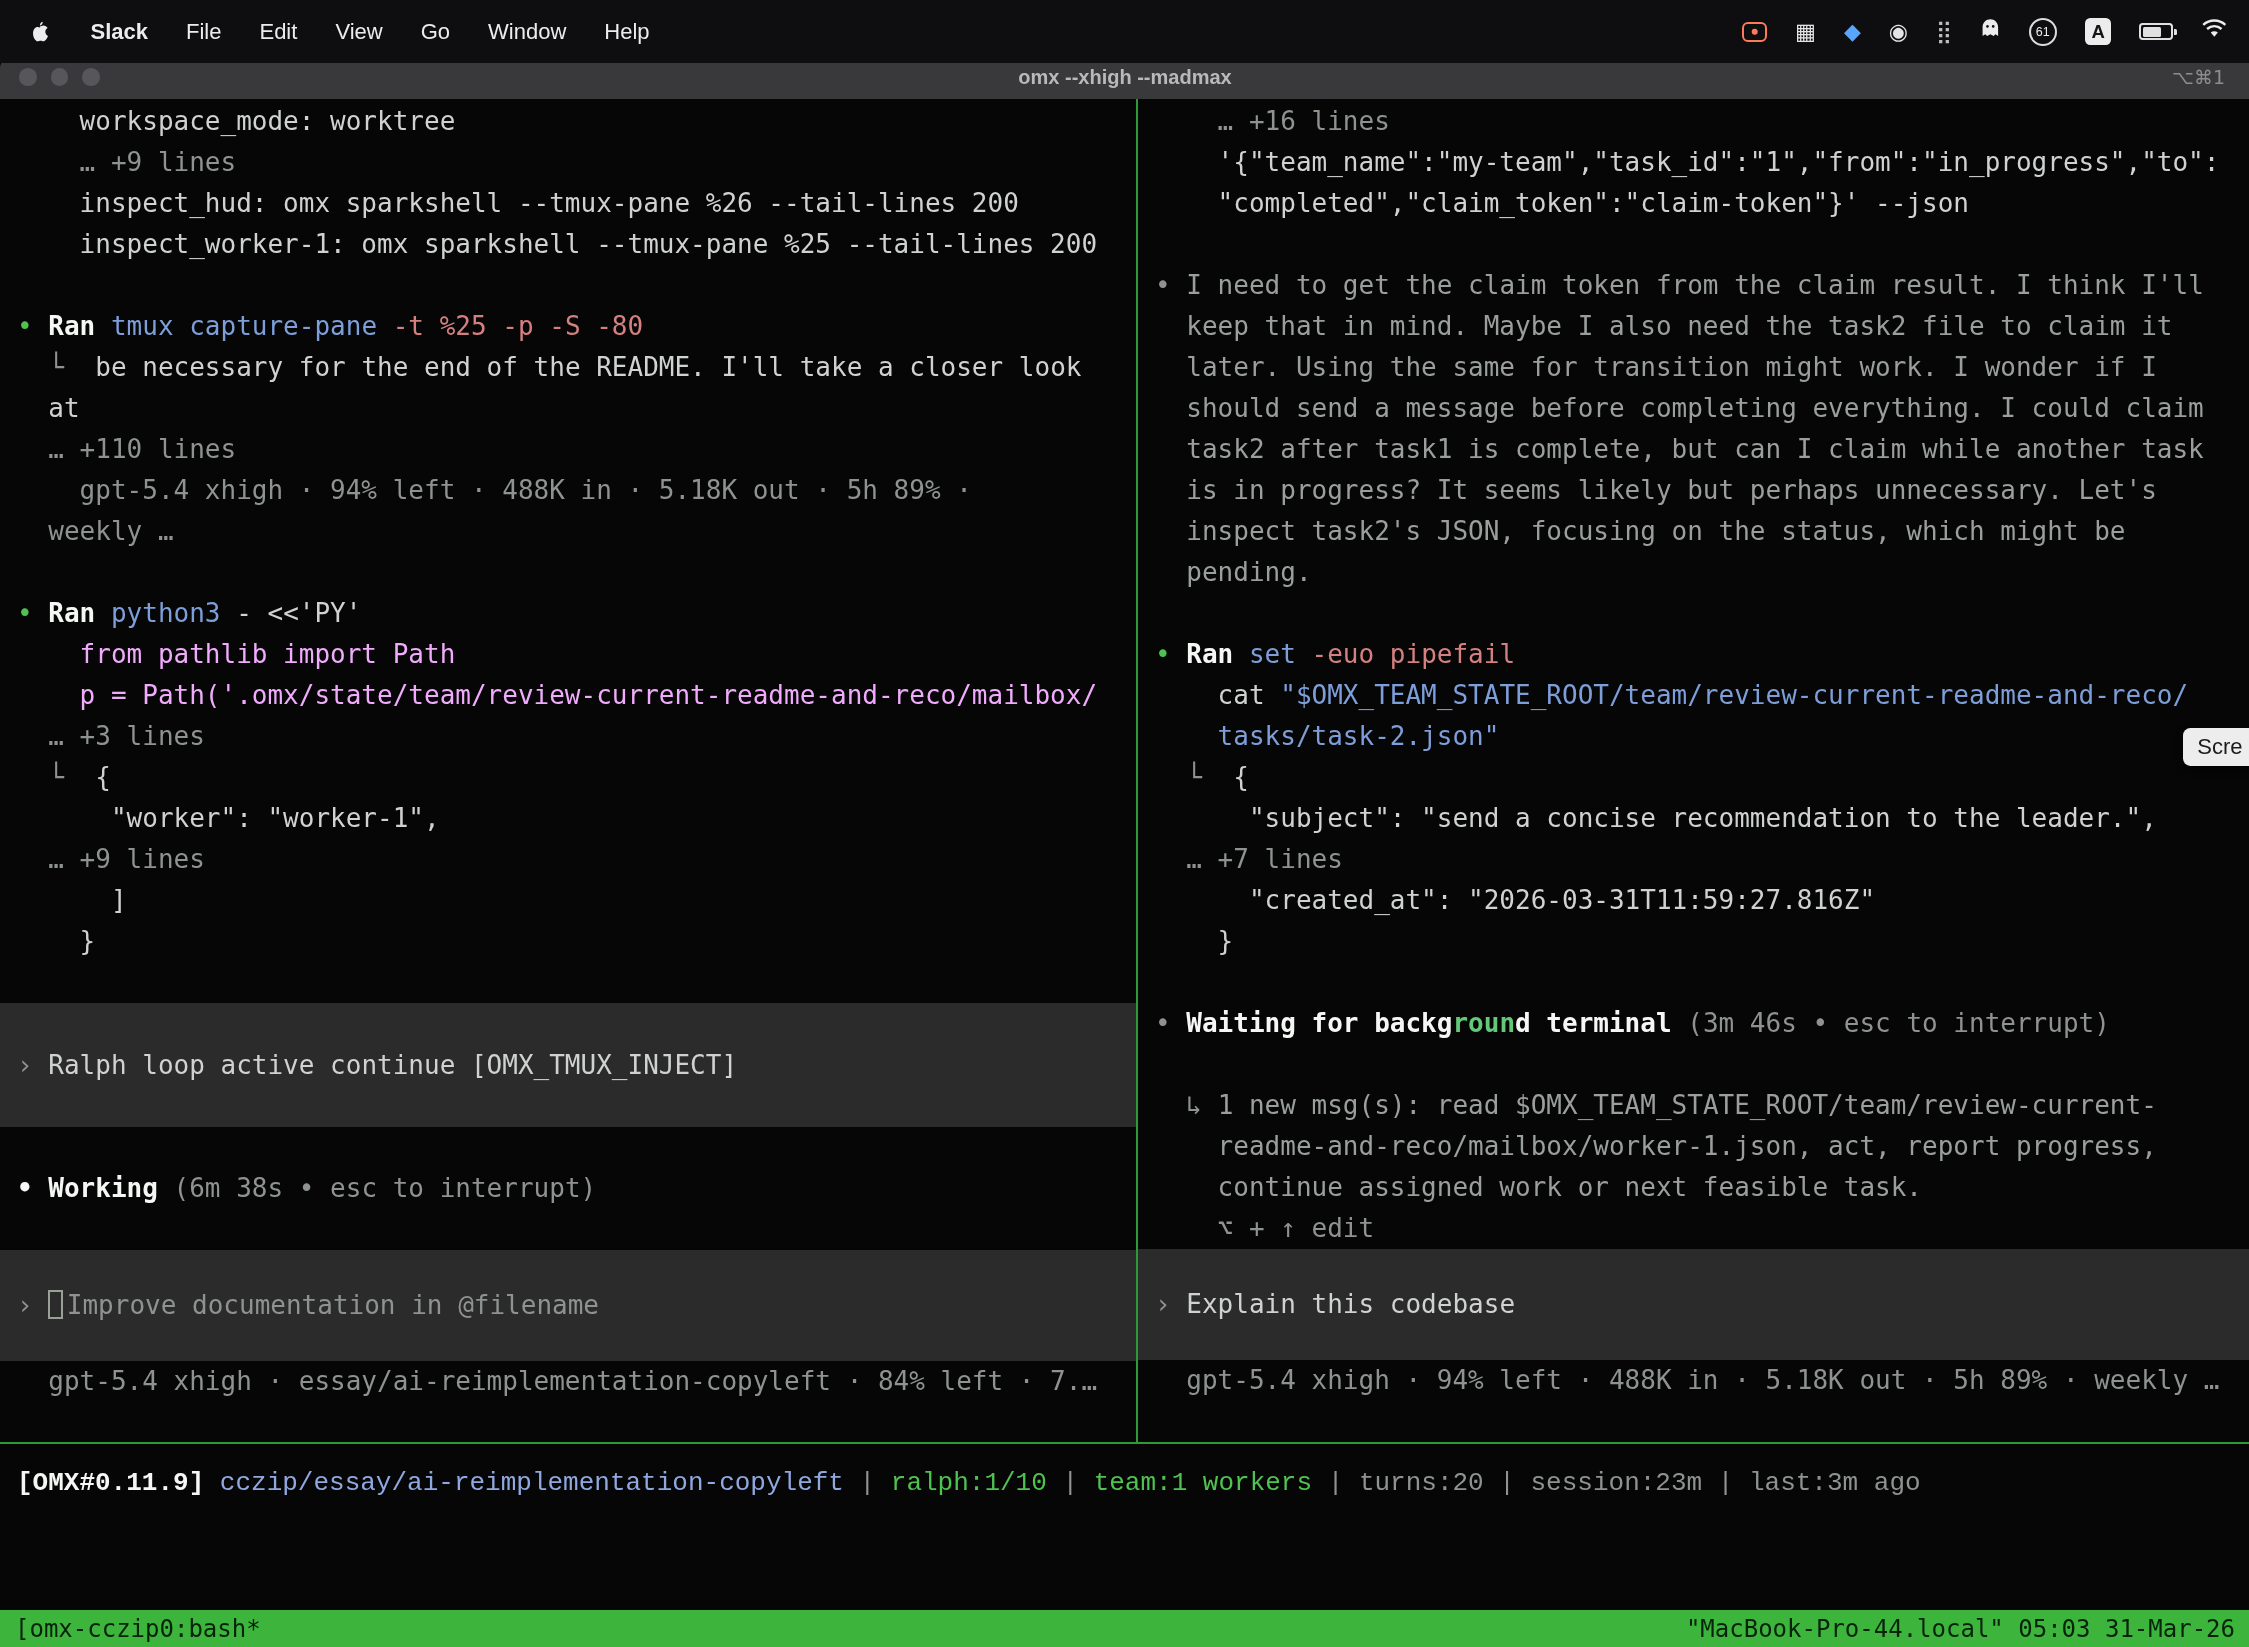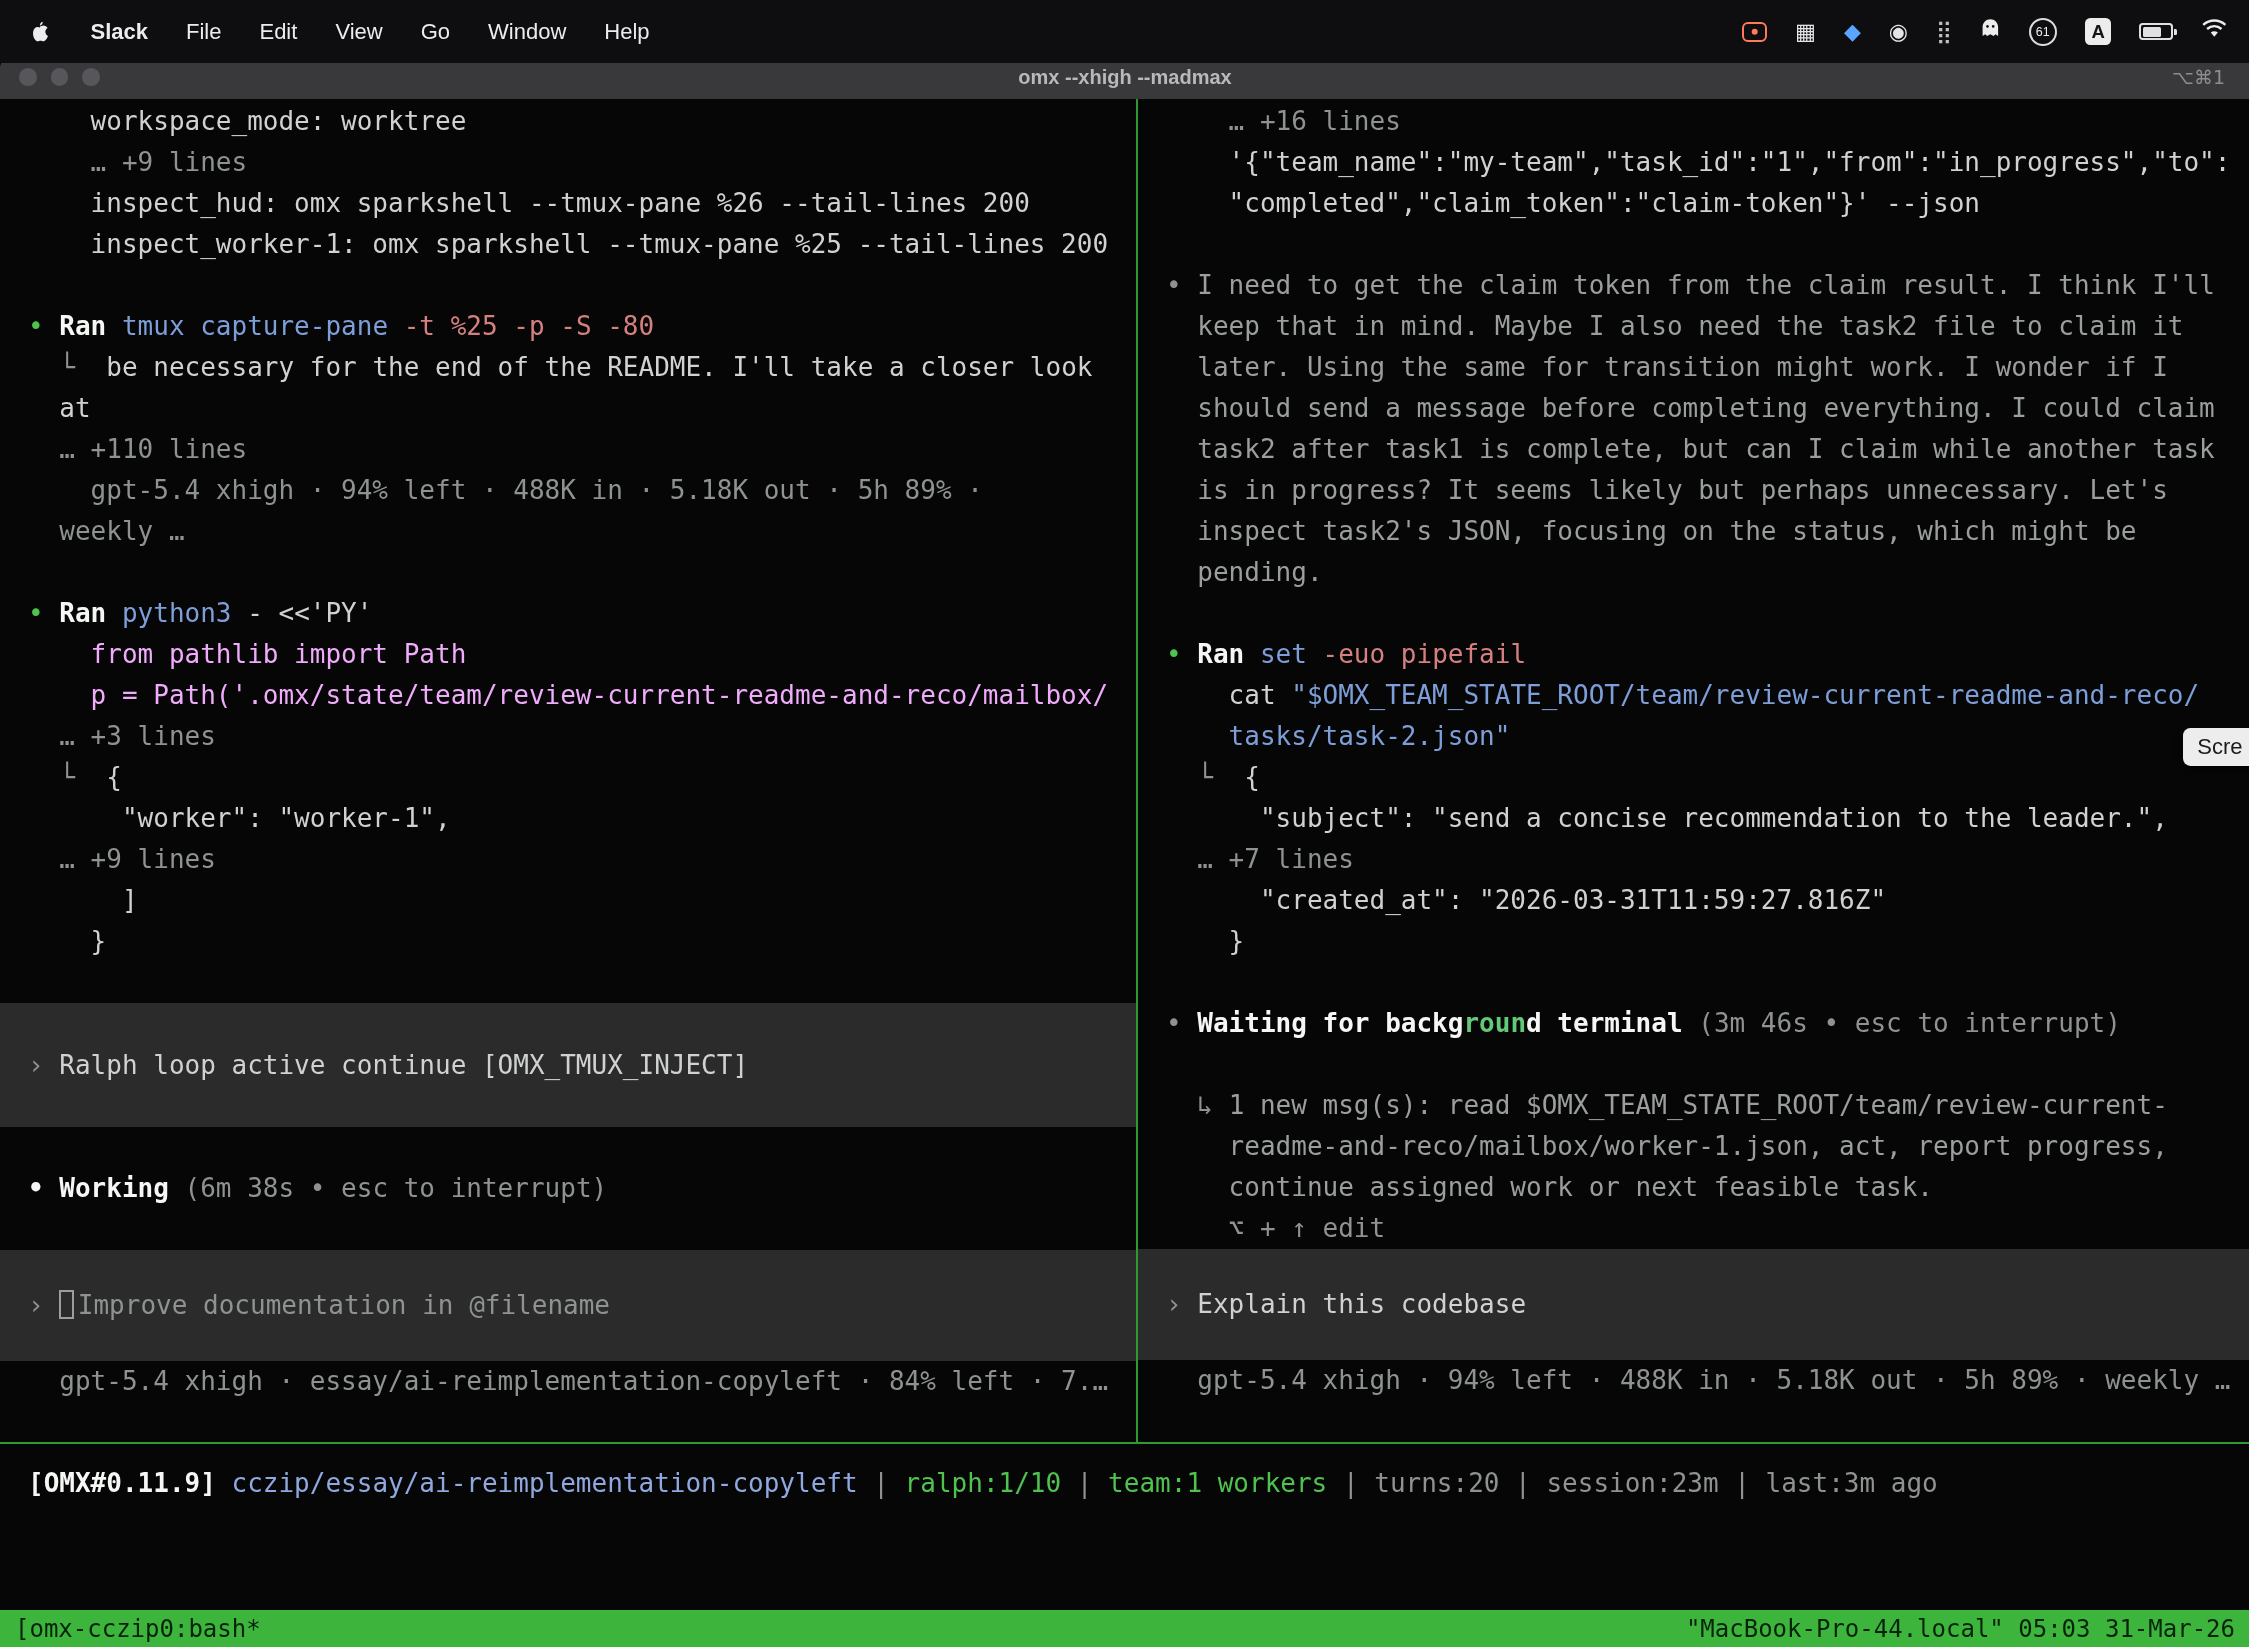--- a/index.html
+++ b/index.html
@@ -39,39 +39,39 @@
 
   
   .term{position:absolute;top:99px;left:0;right:0;bottom:38px;background:#060606;}
   .pane{position:absolute;top:0;height:1343px;padding-top:2.2px;box-sizing:border-box;overflow:hidden;}
   .pane-left{left:0;width:1136px;}
   .pane-right{left:1138px;width:1112px;}
   .vborder{position:absolute;left:1136px;top:0;width:2.2px;height:1345px;background:#2f9a35;}
   .hborder{position:absolute;left:0;right:0;top:1343px;height:2.2px;background:#2f9a35;}
   .bottompane{position:absolute;left:0;right:0;top:1345px;bottom:0;background:#060606;}
 
-  .line{height:41px;line-height:41px;font-size:26px;white-space:pre;padding-left:28px;overflow:hidden;}
+  .line{height:41px;line-height:41px;font-size:26px;white-space:pre;padding-left:17px;overflow:hidden;}
   .band{background:#2b2b2b;display:flex;align-items:center;}
   .band .line{height:auto;}
 
   
   .c-d  {color:#cfd2d0;}
   .c-dim{color:#8e9390;}
   .c-w  {color:#f5f7f5;font-weight:bold;}
   .c-b  {color:#7d9ed8;}
   .c-r  {color:#d58080;}
   .c-g  {color:#4fc24f;}
   .c-gr {color:#f0abfc;}
   .c-it {color:#9a9f9c;}
   .c-sh {color:#63c979;font-weight:bold;}
   .c-lav{color:#90a8e0;}
   .c-cur{display:inline-block;width:14.8px;height:29.5px;border:2.2px solid #98a098;vertical-align:-5.2px;
          margin-right:3.7px;box-sizing:border-box;}
 
-  #omx-line{padding-top:19px;}
+  #omx-line{padding-top:19px;font-family:Liberation Mono, monospace;}
 
   
   .tmuxbar{position:absolute;left:0;right:0;bottom:0;height:38px;background:#3db53d;color:#07230a;
            font-size:24px;line-height:38px;display:flex;justify-content:space-between;
            padding:0 15px;box-sizing:border-box;white-space:pre;}
 
   
   .scre{position:absolute;top:728px;right:0;background:#ededed;color:#1b1b1b;z-index:9;
         font-family:"Liberation Sans",sans-serif;font-size:22px;padding:5.9px 7.4px 5.9px 14.8px;
         border-radius:7.4px 0 0 7.4px;box-shadow:0 2.2px 7.4px rgba(0,0,0,.6);}

